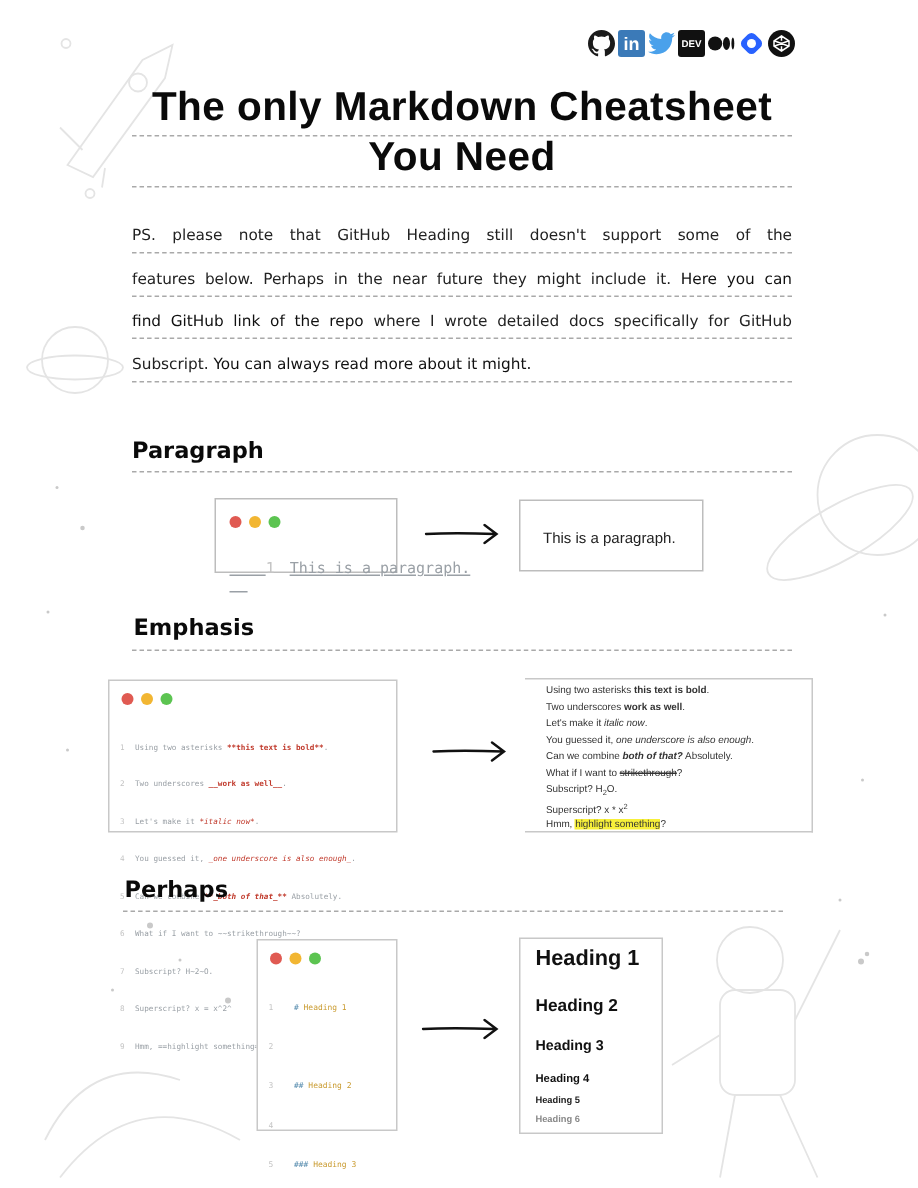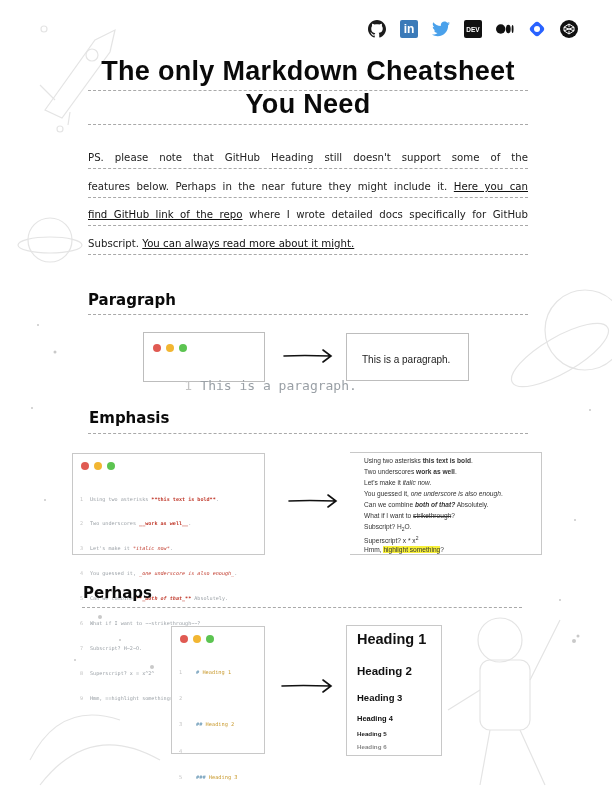--- a/index.html
+++ b/index.html
@@ -3,32 +3,32 @@
 <meta charset="utf-8">
 <style>
   * { box-sizing: border-box; margin: 0; padding: 0; }
   html, body { width: 612px; height: 792px; overflow: hidden; background: #ffffff; }
   body { position: relative; font-family: "DejaVu Sans", sans-serif; color: #111; }
 
   .bg-deco { position: absolute; pointer-events: none; }
   .deco-line { stroke: #e4e4e4; fill: none; stroke-width: 1.2; }
   .deco-dot { fill: #c9c9c9; }
 
-  .social { position: absolute; top: 20px; left: 368px; display: flex; gap: 14px; align-items: flex-start; }
+  .social { position: absolute; top: 20px; left: 392px; display: flex; gap: 2px; align-items: flex-start; }
   .social .ic { width: 18px; height: 18px; display: flex; align-items: center; justify-content: center; }
 
   .title { position: absolute; left: 88px; width: 440px; text-align: center;
            font-family: Liberation Sans, sans-serif; font-weight: bold; font-size: 27px; letter-spacing: 0.3px; color: #0a0a0a; }
   .title.l1 { top: 56px; }
   .title.l2 { top: 89px; }
   .rule { position: absolute; left: 88px; width: 440px; border-top: 1px dashed #a9a9a9; height: 0; }
 
   .note { position: absolute; left: 88px; width: 440px; font-family: "DejaVu Sans", sans-serif;
           font-size: 10.2px; color: #222; line-height: 12px; }
-  .note .u { text-decoration: underline; color: #111; }
+  .note .u { color: #111; }
   .note.justify { text-align: justify; text-align-last: justify; }
 
   .section-title { position: absolute; font-family: "DejaVu Sans", sans-serif; font-weight: bold; font-size: 15px; color: #0a0a0a; }
 
   .editor { position: absolute; background: #fff; border: 1px solid #bdbdbd; }
   .dots { position: absolute; display: flex; gap: 5px; }
   .dot { width: 8px; height: 8px; border-radius: 50%; }
   .code { position: absolute; font-family: "DejaVu Sans Mono", monospace; color: #9aa0a6; white-space: pre; }
   .ln { color: #c4c4c4; display: inline-block; }
   .red { color: #c0392b; font-weight: bold; }
@@ -157,21 +157,21 @@
 
 <h2 class="section-title" style="left:88px;top:291px;">Paragraph</h2>
 <div class="rule" style="top:314px;"></div>
 
 <div class="editor" style="left:143px;top:332px;width:122px;height:50px;">
   <div class="dots" style="left:9px;top:11px;">
     <span class="dot" style="background:#e05a52"></span>
     <span class="dot" style="background:#f2b632"></span>
     <span class="dot" style="background:#5cc451"></span>
   </div>
-  <div class="code" style="left:9px;top:30px;font-size:13px;">
+  <div class="code" style="left:9px;top:30px;font-size:10px;text-decoration:underline;">
     <span class="ln" style="width:16px;">1</span><span>This is a paragraph.</span>
   </div>
 </div>
 
 <svg class="arrow" style="left:283px;top:349px;" width="50" height="14" viewBox="0 0 50 14">
     <path d="M1 7 Q20 6 47 7 M40 1 L48 7 L40 13" stroke="#111" stroke-width="1.6" fill="none" stroke-linecap="round"></path>
   </svg>
 
 <div class="preview" style="left:346px;top:333px;width:123px;height:48px;">
   <div style="position:absolute;left:15px;top:20px;font-size:10px;color:#222;">This is a paragraph.</div>

